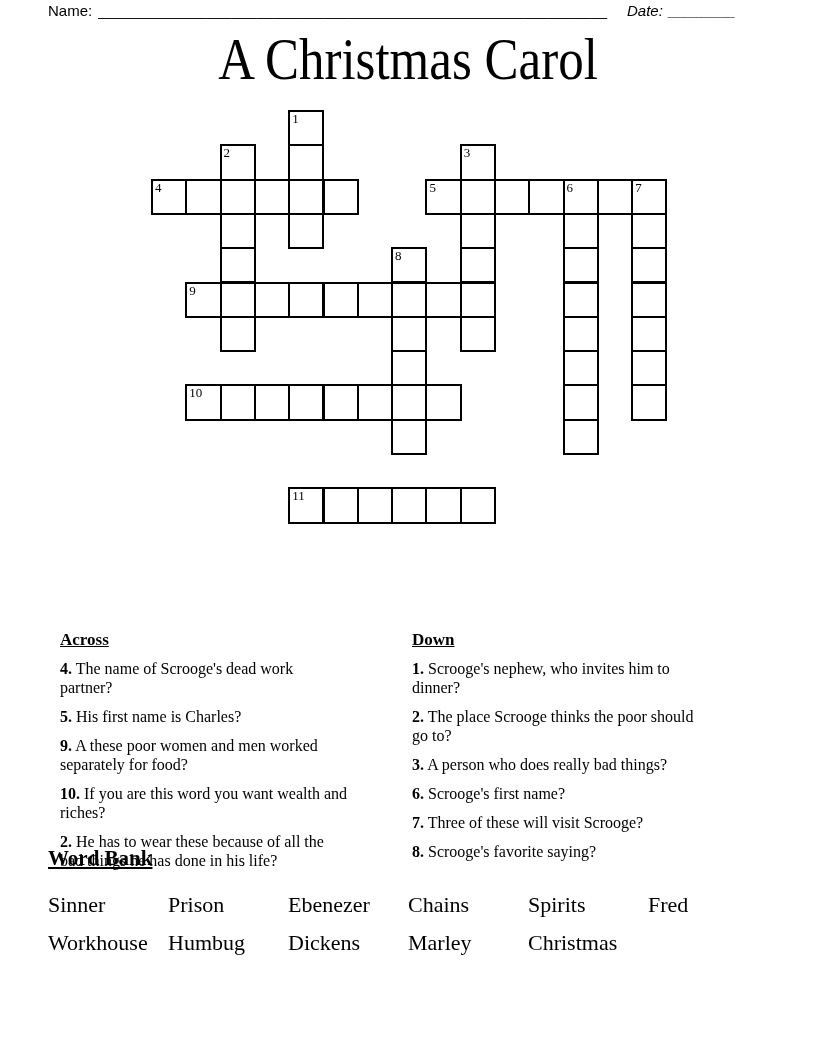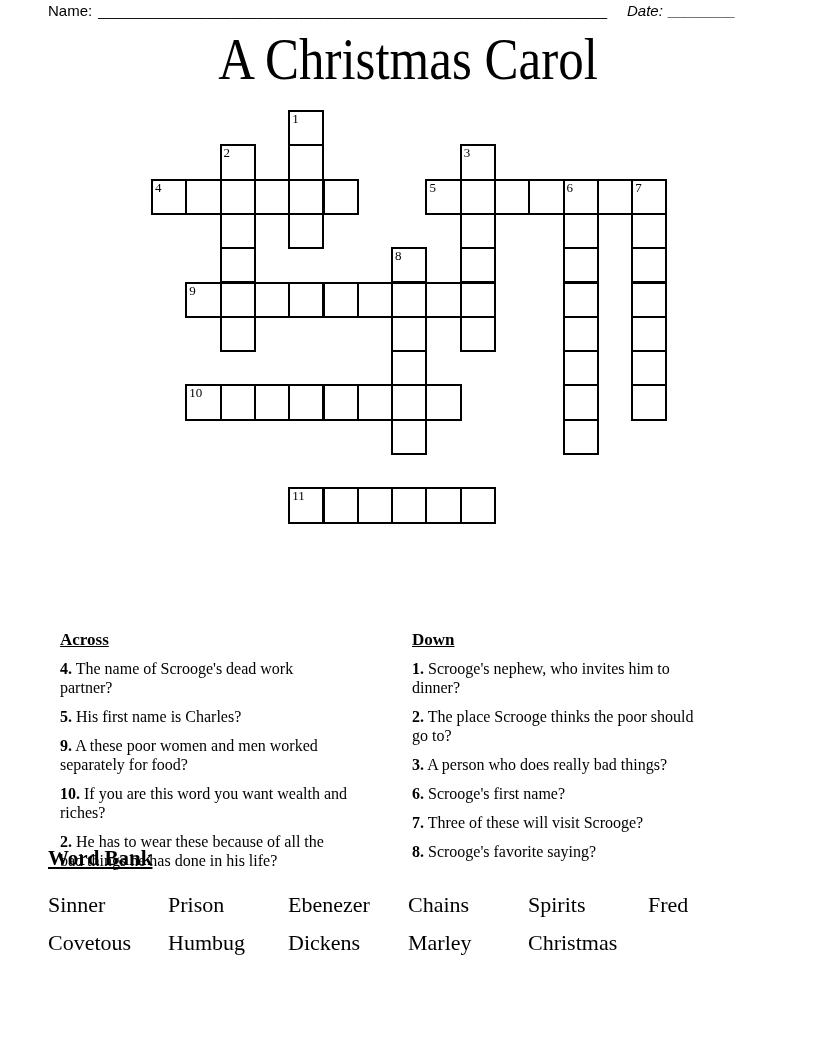--- a/index.html
+++ b/index.html
@@ -180,21 +180,21 @@
 
   <div class="wordbank">
     <h2 class="wb-head">Word Bank</h2>
     <div class="wb-grid" id="bank-grid">
         <div class="wb-item">Sinner</div>
         <div class="wb-item">Prison</div>
         <div class="wb-item">Ebenezer</div>
         <div class="wb-item">Chains</div>
         <div class="wb-item">Spirits</div>
         <div class="wb-item">Fred</div>
-        <div class="wb-item">Covetous</div>
+        <div class="wb-item">Workhouse</div>
         <div class="wb-item">Humbug</div>
         <div class="wb-item">Dickens</div>
         <div class="wb-item">Marley</div>
         <div class="wb-item">Christmas</div>
         <div class="wb-item"></div>
       </div>
   </div>
 
 </div>
 

